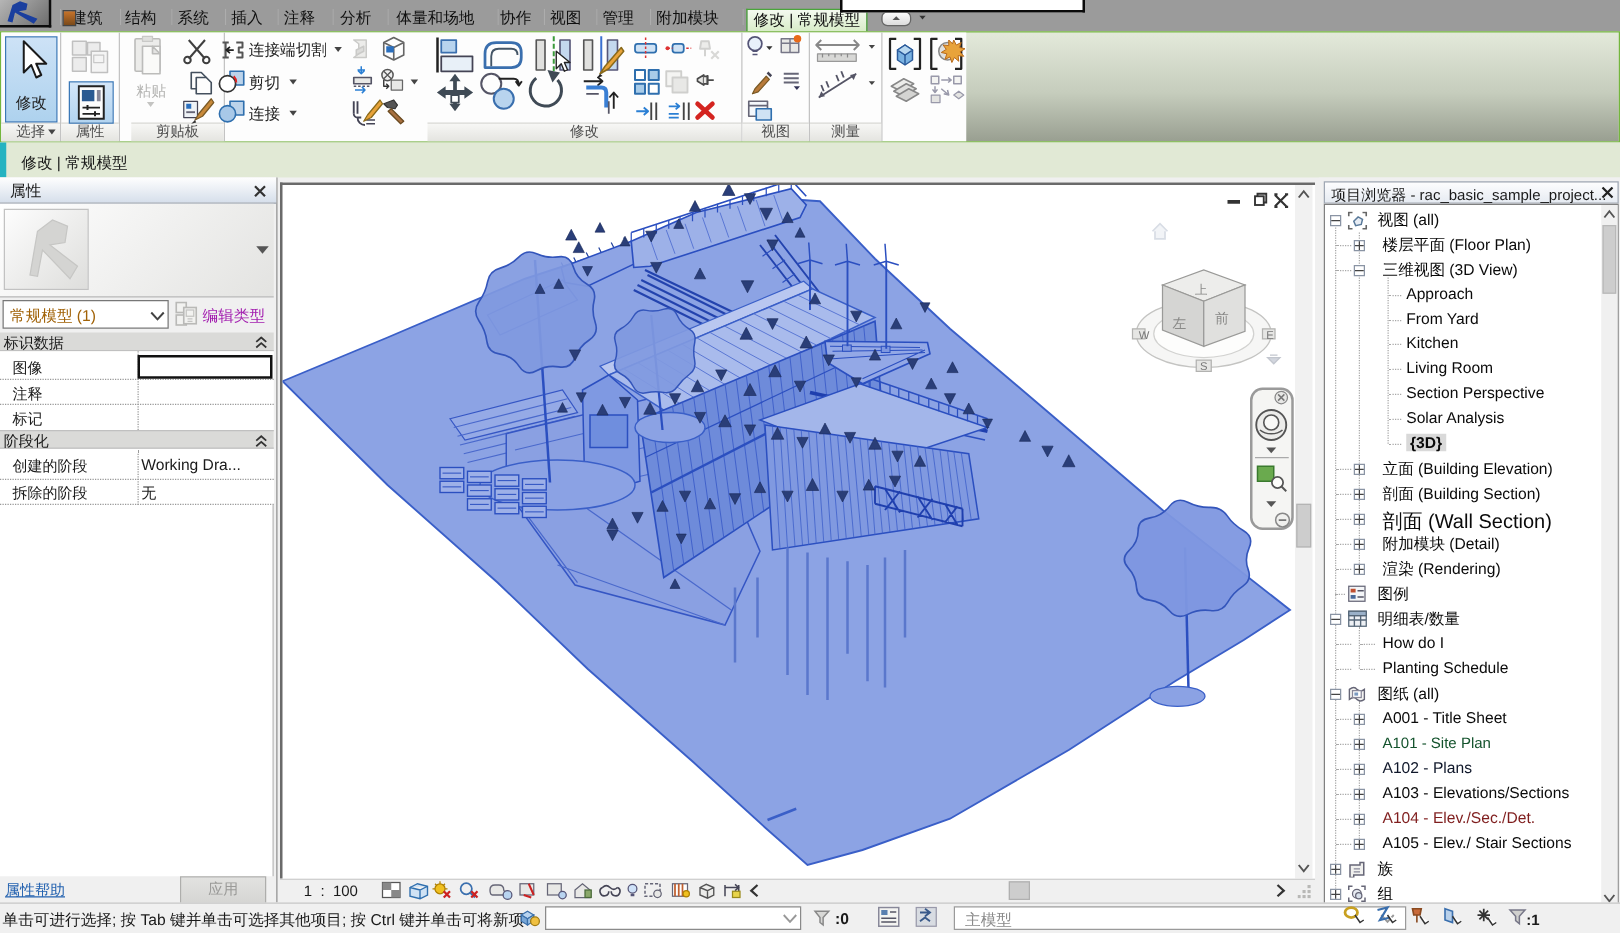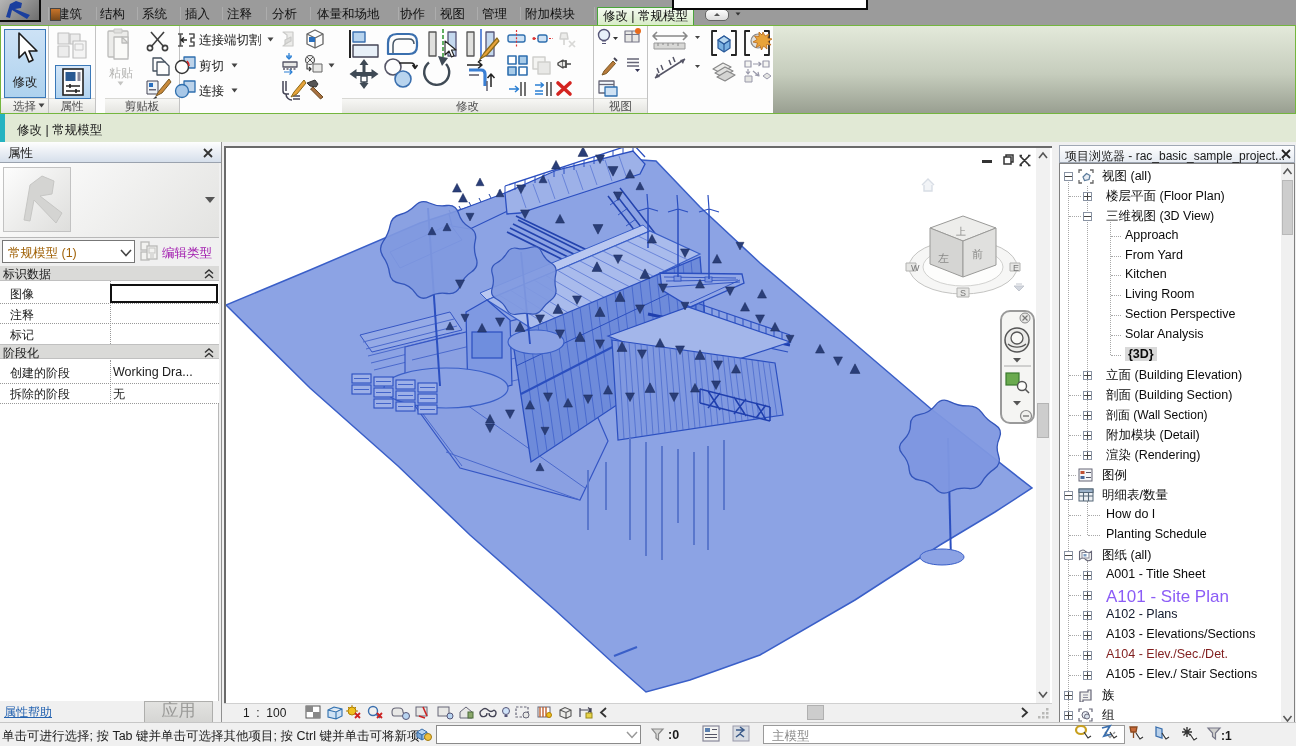--- a/index.html
+++ b/index.html
@@ -73,20 +73,23 @@
       </div>
 <div class="panel" style="left:104px;width:75px">
         <div class="plabel">剪贴板</div>
       </div>
 <div class="panel" style="left:341px;width:252px">
         <div class="plabel">修改</div>
       </div>
 <div class="panel" style="left:593px;width:54px">
         <div class="plabel">视图</div>
       </div>
+<div class="panel" style="left:647px;width:58px">
+        <div class="plabel">测量</div>
+      </div>
 </div>
 <div id="ribicons" style="position:absolute;left:0;top:0;width:772px;height:87px">
 <svg width="772" height="87" viewBox="0 25 772 87" style="position:absolute;left:0;top:0">
 <g stroke-linejoin="round">
 
 <g fill="#ececec" stroke="#c0c0c0" stroke-width="1.2">
 <rect x="57" y="32" width="11" height="11"></rect>
             <rect x="57" y="45" width="11" height="11"></rect>
             <rect x="69" y="33" width="10" height="10"></rect>
 <rect x="72" y="40" width="13" height="17" fill="#f4f4f4"></rect>
@@ -382,21 +385,21 @@
 <div class="abs" style="left:0;top:360px;width:219px;height:44px;background:#fff"></div>
 <div class="abs" style="left:0;top:383px;width:219px;border-top:1px dotted #999"></div>
 <div class="abs" style="left:0;top:403px;width:219px;border-top:1px dotted #999"></div>
 <div class="abs" style="left:110px;top:360px;height:44px;border-left:1px dotted #999"></div>
 <div class="abs" style="left:10px;top:365px;font-size:12px;color:#1a1a1a">创建的阶段</div>
 <div class="abs" style="left:10px;top:386px;font-size:12px;color:#1a1a1a">拆除的阶段</div>
 <div class="abs" style="left:113px;top:365px;font-size:12.5px;color:#1a1a1a">Working Dra...</div>
 <div class="abs" style="left:113px;top:386px;font-size:12px;color:#1a1a1a">无</div>
 <div class="abs" style="left:0;top:404px;width:219px;height:297px;background:#fff;border-right:1px solid #b8b8b8"></div>
 <div class="abs" style="left:4px;top:704px;font-size:12px;color:#2563b0;text-decoration:underline">属性帮助</div>
-<div class="abs" style="left:144px;top:701px;width:69px;height:32px;background:linear-gradient(#e2e2e0,#cfcfcd);border:1px solid #aeaeac;font-size:17px;color:#9a9a98;text-align:center;line-height:18px">应用</div>
+<div class="abs" style="left:144px;top:701px;width:69px;height:32px;background:linear-gradient(#e2e2e0,#cfcfcd);border:1px solid #aeaeac;font-size:12px;color:#9a9a98;text-align:center;line-height:18px">应用</div>
 
 <div class="abs" style="left:224px;top:146px;width:828px;height:557px;background:#fff;border-left:2px solid #6a6a6a;border-top:2px solid #6a6a6a"></div>
 <svg class="abs" style="left:226px;top:148px" width="808" height="555" viewBox="226 148 808 555">
 <polygon points="226,305 310,270 420,223 500,197 560,172 612,158 656,161 700,207 760,263 840,331 930,408 1032,488 995,512 940,545 855,600 760,655 690,680 646,692 612,662 555,610 470,535 398,466 310,388" fill="#8ca3e4" stroke="#3a5fc8" stroke-width="1.5"></polygon>
 <path d="M614,656 L637,647" stroke="#3a5fc8" stroke-width="2"></path>
     <g stroke="#24449e" stroke-width="1" fill="none">
 <path d="M530,350 l30,-13 M536,362 l34,-15 M545,376 l30,-13 M556,388 l26,-12 M570,372 l24,-11 M586,360 l22,-10 M602,350 l20,-9 M618,340 l18,-8 M560,345 v18 M576,338 v18 M592,330 v18 M608,322 v18 M624,315 v16 M640,308 v16"></path>
 <path d="M640,330 l24,8 M646,342 l26,9 M652,354 l24,8 M660,330 v22 M676,336 v22 M692,342 v20"></path>
 <path d="M545,300 l18,-8 M552,312 l22,-10 M560,326 l20,-9 M570,300 l16,-7 M585,290 l14,-6 M600,282 l14,-6 M615,274 l16,-7 M632,266 l14,-6"></path>
 <path d="M540,340 v24 M556,333 v26 M572,326 v26 M588,318 v28 M604,311 v28 M620,304 v26 M636,296 v26 M652,289 v24 M668,282 v22"></path>
@@ -666,21 +669,21 @@
 <div class="abs" style="left:1106px;top:367px;font-size:12.5px;color:#0a0a0a;white-space:nowrap">立面 (Building Elevation)</div>
 <div class="abs" style="left:1069px;top:395px;width:12px;border-top:1px dotted #a8a8a8"></div>
 <div class="abs" style="left:1083px;top:391px;width:9px;height:9px;background:#fff;border:1px solid #8a94a4"></div>
 <div class="abs" style="left:1084px;top:394.5px;width:7px;height:1px;background:#444"></div>
 <div class="abs" style="left:1087px;top:391.5px;width:1px;height:7px;background:#444"></div>
 <div class="abs" style="left:1106px;top:387px;font-size:12.5px;color:#0a0a0a;white-space:nowrap">剖面 (Building Section)</div>
 <div class="abs" style="left:1069px;top:415px;width:12px;border-top:1px dotted #a8a8a8"></div>
 <div class="abs" style="left:1083px;top:411px;width:9px;height:9px;background:#fff;border:1px solid #8a94a4"></div>
 <div class="abs" style="left:1084px;top:414.5px;width:7px;height:1px;background:#444"></div>
 <div class="abs" style="left:1087px;top:411.5px;width:1px;height:7px;background:#444"></div>
-<div class="abs" style="left:1106px;top:407px;font-size:12px;color:#0a0a0a;white-space:nowrap">剖面 (Wall Section)</div>
+<div class="abs" style="left:1106px;top:407px;font-size:16px;color:#0a0a0a;white-space:nowrap">剖面 (Wall Section)</div>
 <div class="abs" style="left:1069px;top:435px;width:12px;border-top:1px dotted #a8a8a8"></div>
 <div class="abs" style="left:1083px;top:431px;width:9px;height:9px;background:#fff;border:1px solid #8a94a4"></div>
 <div class="abs" style="left:1084px;top:434.5px;width:7px;height:1px;background:#444"></div>
 <div class="abs" style="left:1087px;top:431.5px;width:1px;height:7px;background:#444"></div>
 <div class="abs" style="left:1106px;top:427px;font-size:12.5px;color:#0a0a0a;white-space:nowrap">附加模块 (Detail)</div>
 <div class="abs" style="left:1069px;top:455px;width:12px;border-top:1px dotted #a8a8a8"></div>
 <div class="abs" style="left:1083px;top:451px;width:9px;height:9px;background:#fff;border:1px solid #8a94a4"></div>
 <div class="abs" style="left:1084px;top:454.5px;width:7px;height:1px;background:#444"></div>
 <div class="abs" style="left:1087px;top:451.5px;width:1px;height:7px;background:#444"></div>
 <div class="abs" style="left:1106px;top:447px;font-size:12.5px;color:#0a0a0a;white-space:nowrap">渲染 (Rendering)</div>
@@ -716,21 +719,21 @@
 <div class="abs" style="left:1102px;top:547px;font-size:12.5px;color:#0a0a0a;white-space:nowrap">图纸 (all)</div>
 <div class="abs" style="left:1069px;top:575px;width:12px;border-top:1px dotted #a8a8a8"></div>
 <div class="abs" style="left:1083px;top:571px;width:9px;height:9px;background:#fff;border:1px solid #8a94a4"></div>
 <div class="abs" style="left:1084px;top:574.5px;width:7px;height:1px;background:#444"></div>
 <div class="abs" style="left:1087px;top:571.5px;width:1px;height:7px;background:#444"></div>
 <div class="abs" style="left:1106px;top:567px;font-size:12.5px;color:#0a0a0a;white-space:nowrap">A001 - Title Sheet</div>
 <div class="abs" style="left:1069px;top:595px;width:12px;border-top:1px dotted #a8a8a8"></div>
 <div class="abs" style="left:1083px;top:591px;width:9px;height:9px;background:#fff;border:1px solid #8a94a4"></div>
 <div class="abs" style="left:1084px;top:594.5px;width:7px;height:1px;background:#444"></div>
 <div class="abs" style="left:1087px;top:591.5px;width:1px;height:7px;background:#444"></div>
-<div class="abs" style="left:1106px;top:587px;font-size:17px;color:#8b5cf6;white-space:nowrap">A101 - Site Plan</div>
+<div class="abs" style="left:1106px;top:587px;font-size:12px;color:#14532d;white-space:nowrap">A101 - Site Plan</div>
 <div class="abs" style="left:1069px;top:615px;width:12px;border-top:1px dotted #a8a8a8"></div>
 <div class="abs" style="left:1083px;top:611px;width:9px;height:9px;background:#fff;border:1px solid #8a94a4"></div>
 <div class="abs" style="left:1084px;top:614.5px;width:7px;height:1px;background:#444"></div>
 <div class="abs" style="left:1087px;top:611.5px;width:1px;height:7px;background:#444"></div>
 <div class="abs" style="left:1106px;top:607px;font-size:12.5px;color:#0f172a;white-space:nowrap">A102 - Plans</div>
 <div class="abs" style="left:1069px;top:635px;width:12px;border-top:1px dotted #a8a8a8"></div>
 <div class="abs" style="left:1083px;top:631px;width:9px;height:9px;background:#fff;border:1px solid #8a94a4"></div>
 <div class="abs" style="left:1084px;top:634.5px;width:7px;height:1px;background:#444"></div>
 <div class="abs" style="left:1087px;top:631.5px;width:1px;height:7px;background:#444"></div>
 <div class="abs" style="left:1106px;top:627px;font-size:12.5px;color:#0a0a0a;white-space:nowrap">A103 - Elevations/Sections</div>

